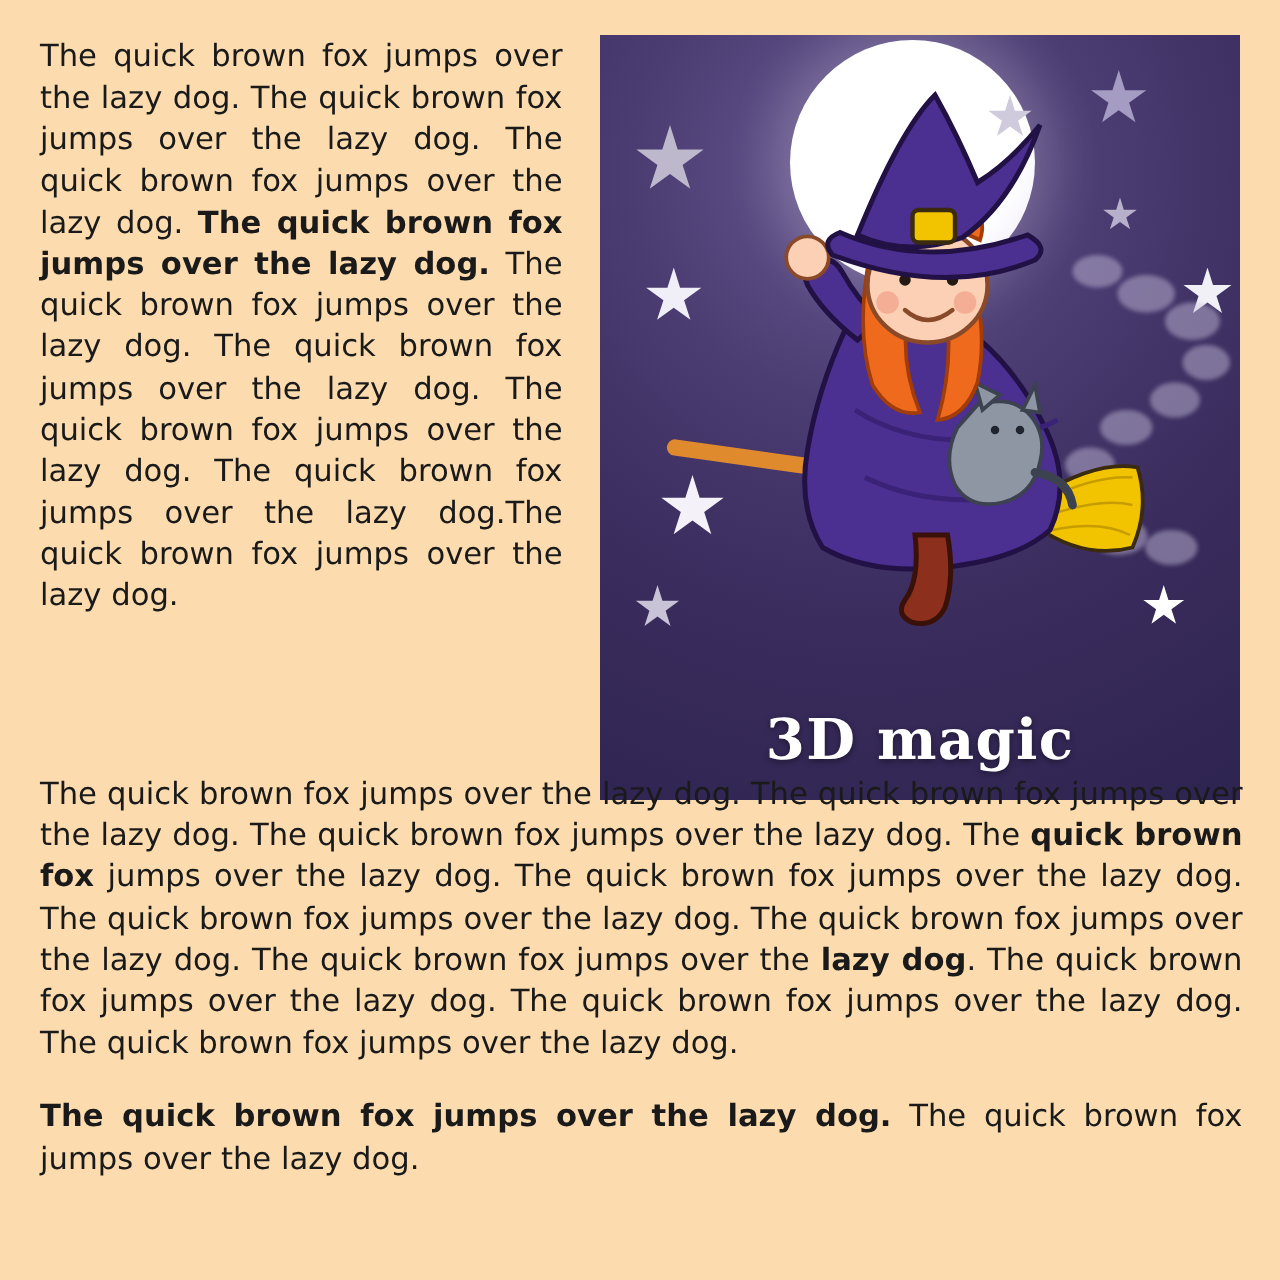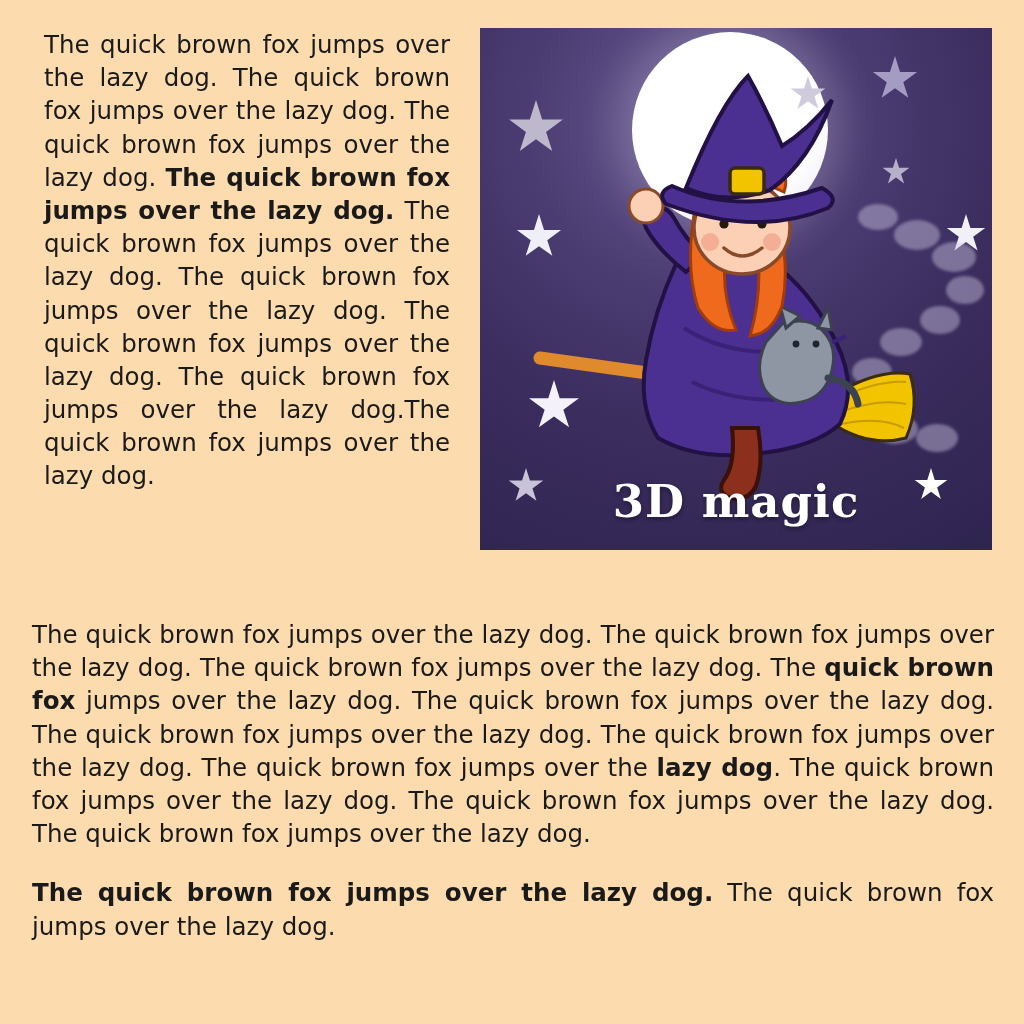--- a/index.html
+++ b/index.html
@@ -12,42 +12,42 @@
     background: #fcdcaf;
     font-family: "DejaVu Sans", sans-serif;
     color: #1a1a1a;
     overflow: hidden;
   }
   .page {
     position: relative;
     width: 1024px;
     height: 1024px;
     box-sizing: border-box;
-    padding: 28px 32px 0 44px;
+    padding: 28px 32px 0 32px;
   }
 
   
   .top-section {
     display: flex;
     align-items: flex-start;
     gap: 30px;
   }
   .col-text {
     width: 420px;
     font-size: 24.5px;
     line-height: 1.36;
     text-align: justify;
     text-justify: inter-word;
     hyphens: none;
   }
   .col-text b { font-weight: bold; }
 
   .figure {
     width: 512px;
-    height: 522px;
+    height: 612px;
     flex: none;
     position: relative;
     overflow: hidden;
     background: #4d7c0f;
   }
 
   
   .sky {
     position: absolute;
     inset: 0;

